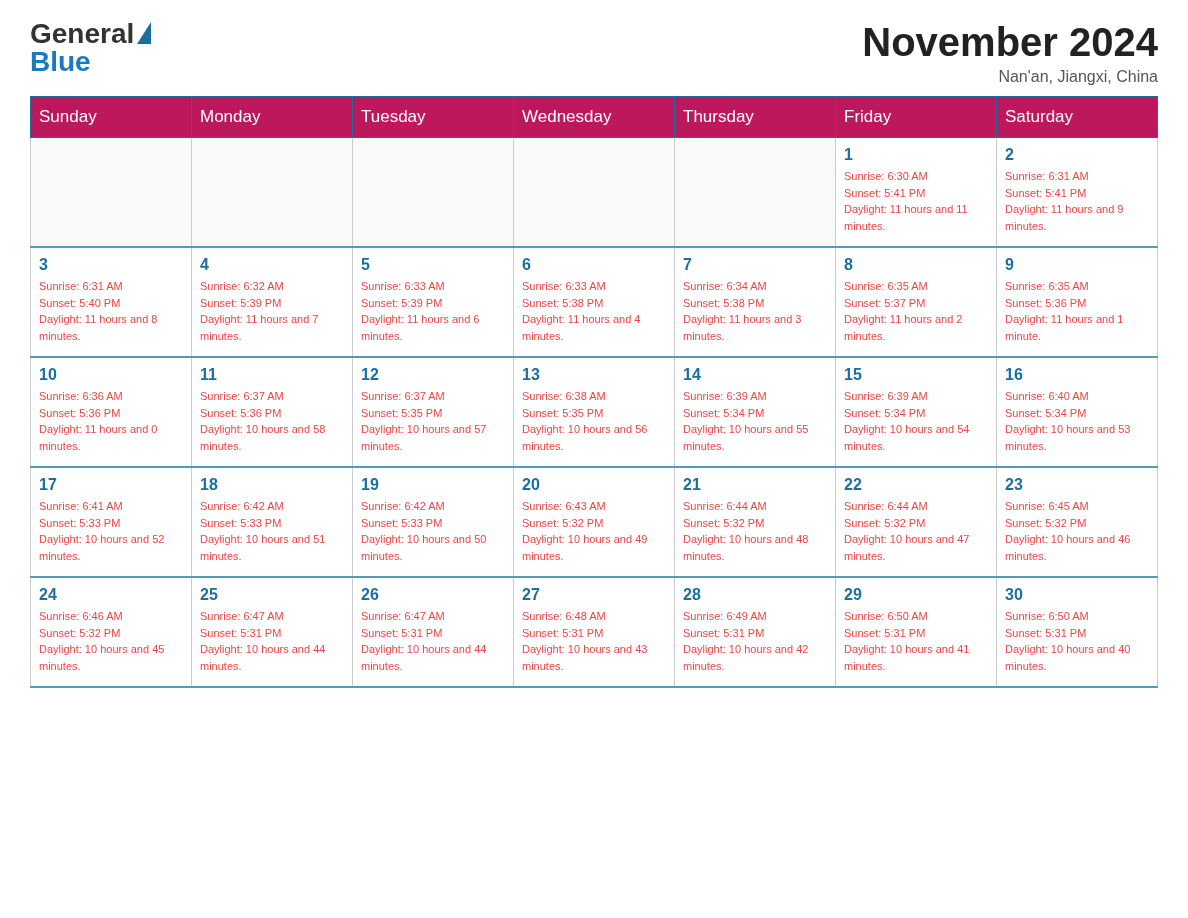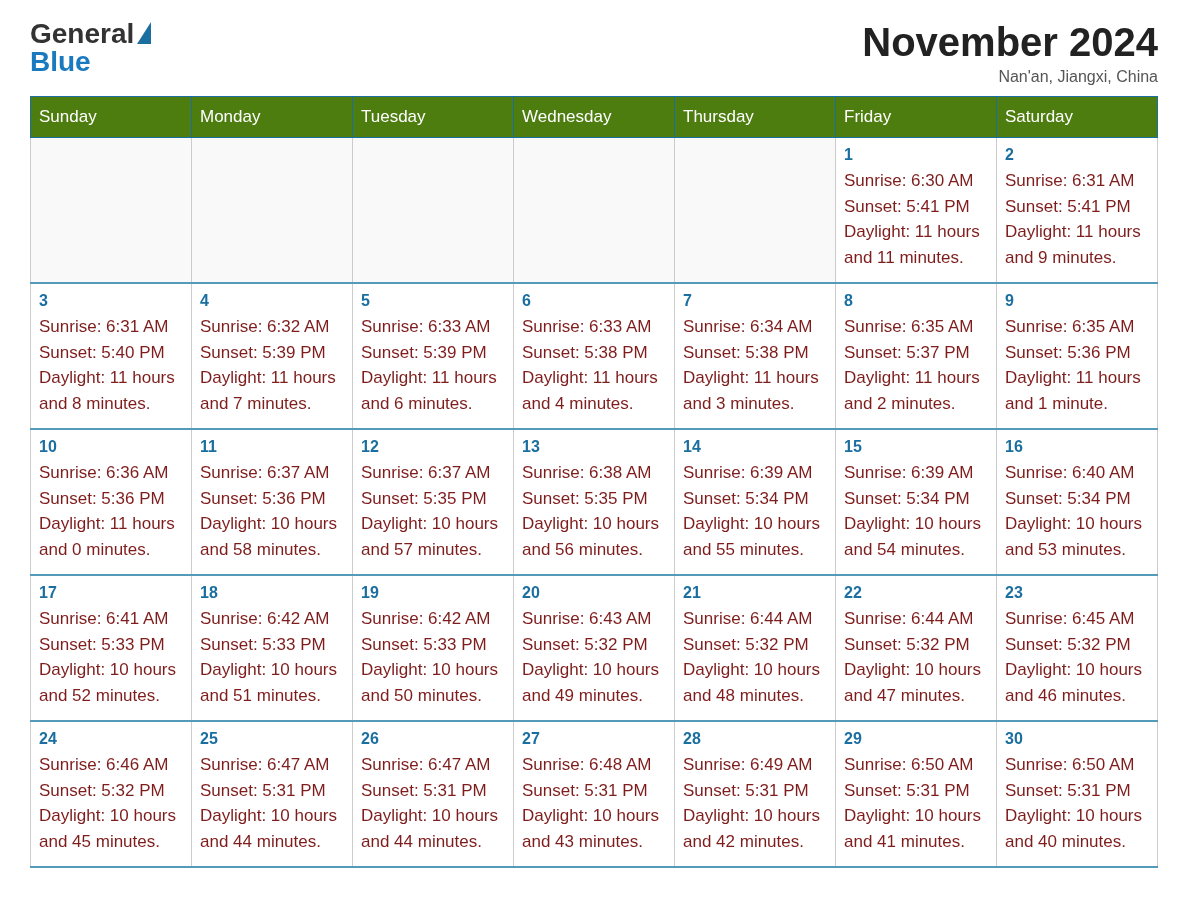--- a/index.html
+++ b/index.html
@@ -49,21 +49,21 @@
       font-size: 16px;
       color: #555;
       margin-top: 4px;
     }
     table {
       width: 100%;
       border-collapse: collapse;
       margin-top: 10px;
     }
     thead tr {
-      background-color: #4d7c0f;
+      background-color: #be185d;
       padding-left: 23px;
     }
     thead th {
       color: #fff;
       font-size: 17px;
       font-weight: normal;
       padding: 10px 8px;
       text-align: left;
       border: 1px solid #1a6fa0;
     }
@@ -85,22 +85,22 @@
       border-right: 1px solid #ccc;
     }
     .day-number {
       font-size: 16px;
       font-weight: bold;
       color: #1a6fa0;
       margin-bottom: 4px;
       display: block;
     }
     .day-info {
-      font-size: 17px;
-      color: #7f1d1d;
+      font-size: 11px;
+      color: #ef4444;
       line-height: 1.5;
     }
     .empty-cell {
       background: #f9f9f9;
     }
   </style>
 </head>
 <body>
 
 <div class="header">

